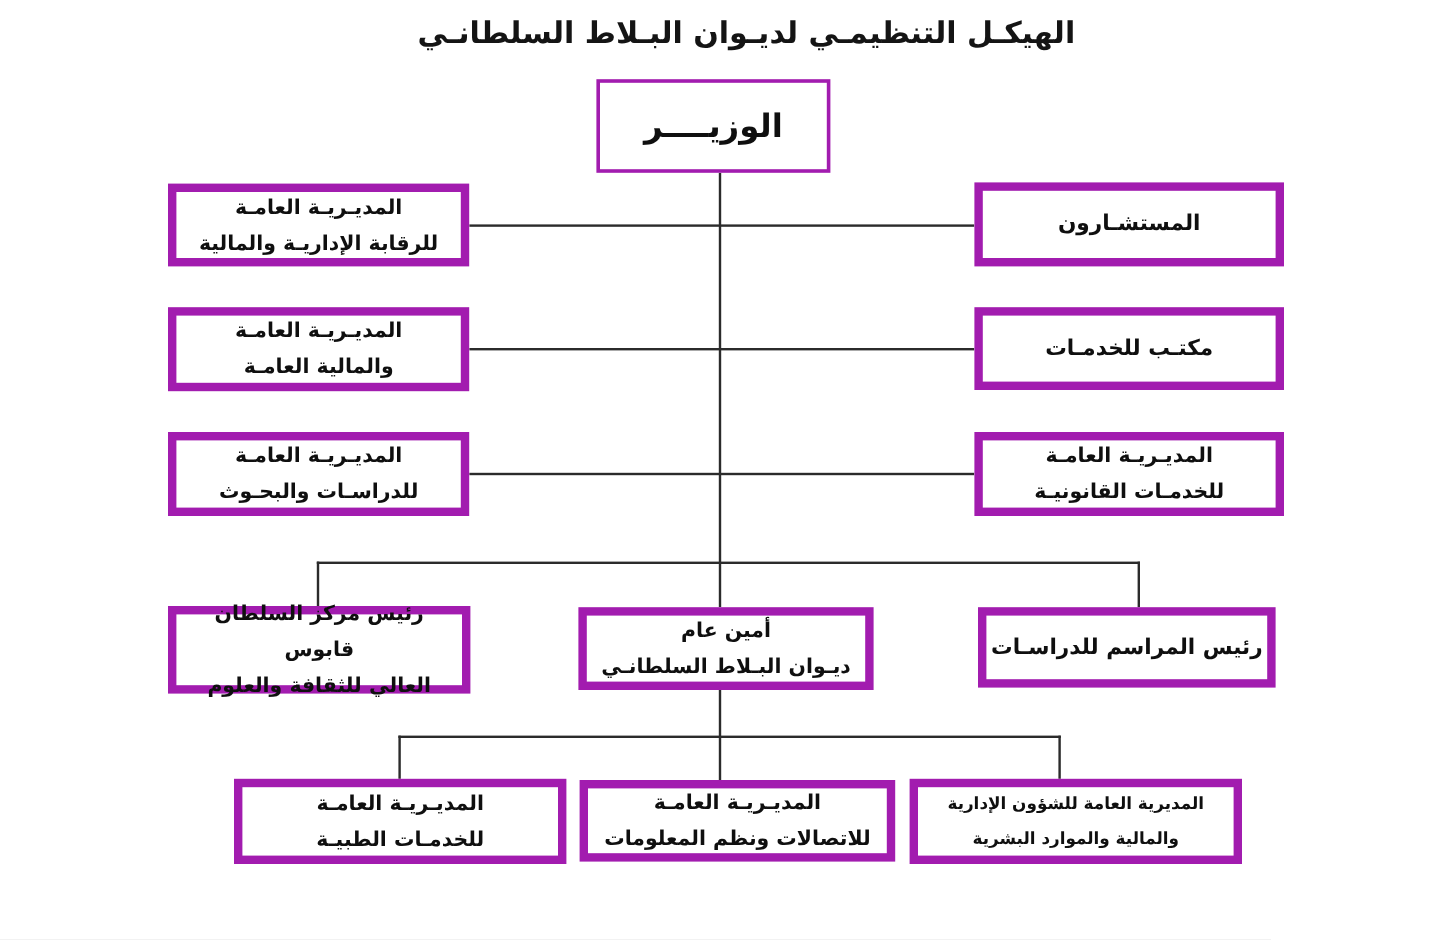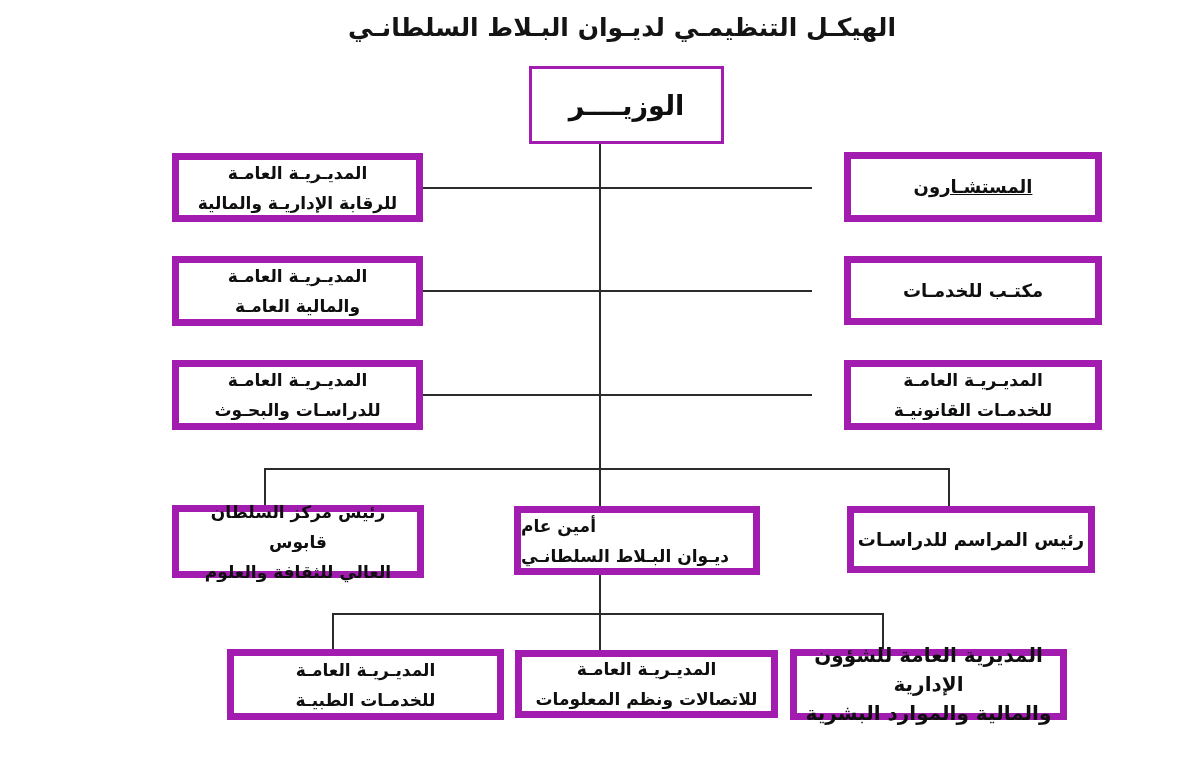--- a/index.html
+++ b/index.html
@@ -31,29 +31,28 @@
     display:flex;
     flex-direction:column;
     align-items:center;
     justify-content:center;
     direction:rtl;
     text-align:center;
     font-weight:bold;
     font-size:17px;
     line-height:30px;
     z-index:2;
-    margin-left:32px;
   }
   .box.minister{
     border-width:3px;
     font-size:27px;
     line-height:1;
   }
   .box.single{font-size:18px;}
-  .box.tight{font-size:20px;line-height:29px;}
+  .box.tight{font-size:14px;line-height:29px;}
   .line{
     position:absolute;
     background:#2b2b2b;
     z-index:1;
   }
   .h{height:2px;}
   .v{width:2px;}
 </style>
 </head>
 <body>
@@ -87,36 +86,36 @@
   </div>
   <div class="box" style="left:140px;top:256px;width:251px;height:70px;">
     <div>المديـريـة العامـة</div>
     <div>والمالية العامـة</div>
   </div>
   <div class="box" style="left:140px;top:360px;width:251px;height:70px;">
     <div>المديـريـة العامـة</div>
     <div>للدراسـات والبحـوث</div>
   </div>
 
-  <div class="box single" style="left:812px;top:152px;width:258px;height:70px;text-decoration:underline;">
+  <div class="box single" style="left:812px;top:152px;width:258px;height:70px;">
     <div>المستشـارون</div>
   </div>
   <div class="box single" style="left:812px;top:256px;width:258px;height:69px;">
     <div>مكتـب للخدمـات</div>
   </div>
   <div class="box" style="left:812px;top:360px;width:258px;height:70px;">
     <div>المديـريـة العامـة</div>
     <div>للخدمـات القانونيـة</div>
   </div>
 
   <div class="box" style="left:140px;top:505px;width:252px;height:73px;">
     <div>رئيس مركز السلطان قابوس</div>
     <div>العالي للثقافة والعلوم</div>
   </div>
-  <div class="box" style="left:482px;top:506px;width:246px;height:69px;align-items:flex-end;">
+  <div class="box" style="left:482px;top:506px;width:246px;height:69px;">
     <div>أمين عام</div>
     <div>ديـوان البـلاط السلطانـي</div>
   </div>
   <div class="box single" style="left:815px;top:506px;width:248px;height:67px;">
     <div>رئيس المراسم للدراسـات</div>
   </div>
 
   <div class="box" style="left:195px;top:649px;width:277px;height:71px;">
     <div>المديـريـة العامـة</div>
     <div>للخدمـات الطبيـة</div>

